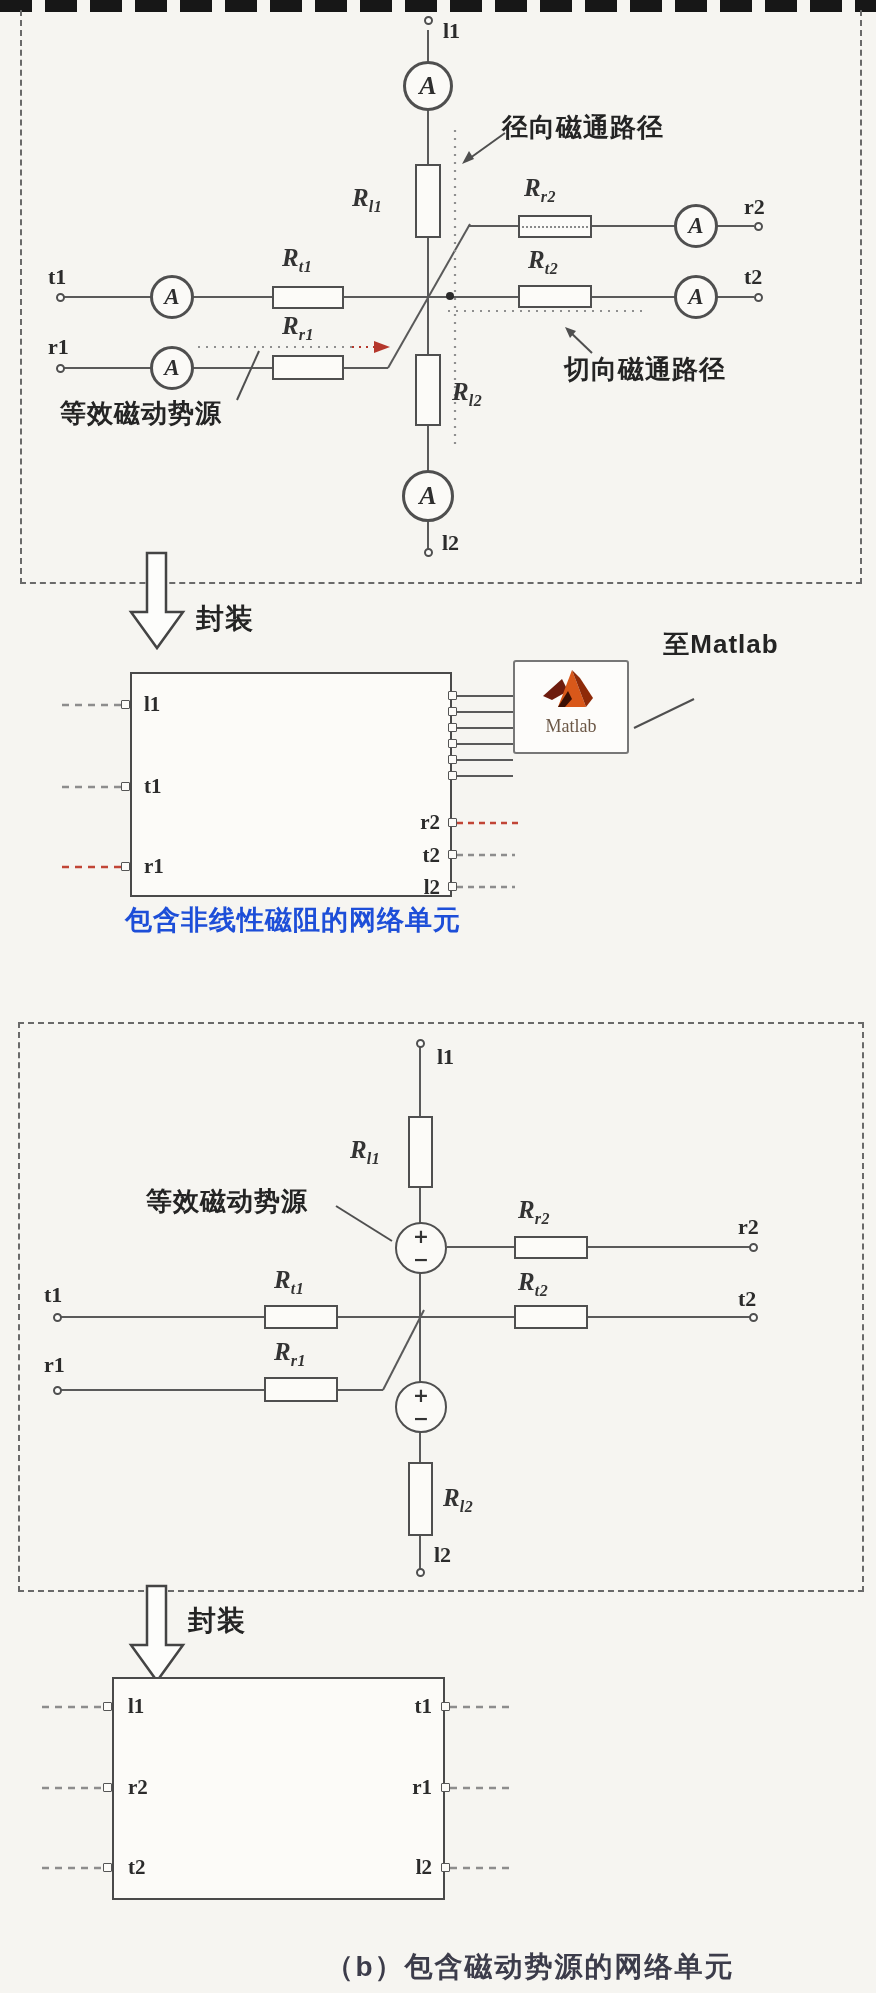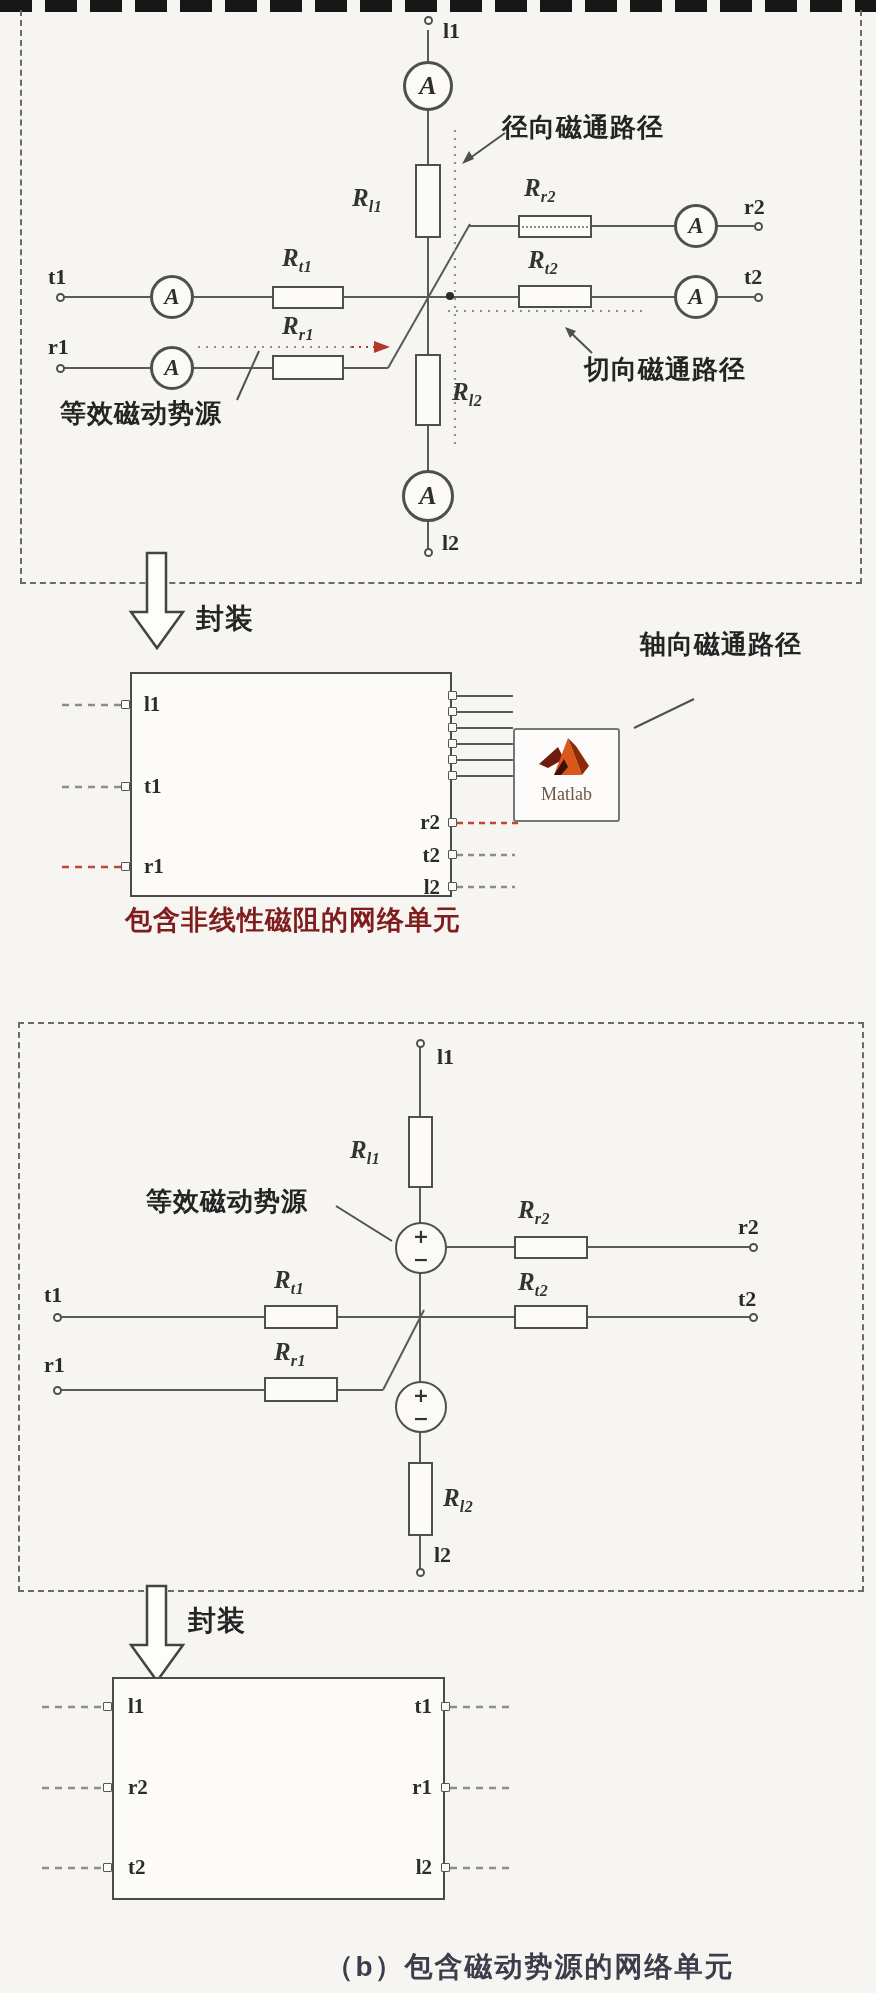--- a/index.html
+++ b/index.html
@@ -20,21 +20,21 @@
   .src{border:2.5px solid #4f4f4f;border-radius:50%;background:#fbfaf7;}
   .src .sgn{position:absolute;left:0;right:0;text-align:center;
             font:bold 19px "DejaVu Sans",sans-serif;color:#333;line-height:1;}
   .rlab{font:italic bold 25px "Liberation Serif","DejaVu Serif",serif;color:#333;white-space:nowrap;}
   .rlab sub{font-size:16px;font-style:italic;letter-spacing:.5px;}
   .tlab{font:bold 22px "Liberation Serif","DejaVu Serif",serif;color:#2b2b2b;white-space:nowrap;}
   .cn{font:bold 26px "Liberation Sans","DejaVu Sans",sans-serif;color:#242424;
       letter-spacing:1px;white-space:nowrap;}
   .cap{font:bold 28px "Liberation Sans","DejaVu Sans",sans-serif;color:#3c3c4a;
        letter-spacing:2px;text-align:center;white-space:nowrap;}
-  .blocklabel{font:bold 27px "Liberation Sans","DejaVu Sans",sans-serif;color:#7f1d1d;
+  .blocklabel{font:bold 27px "Liberation Sans","DejaVu Sans",sans-serif;color:#1d4ed8;
        letter-spacing:1px;text-align:center;white-space:nowrap;}
   .blockbox{border:2.5px solid #4a4a4a;background:#fcfbf8;}
   .portsq{width:9px;height:9px;border:1.5px solid #555;background:#fcfbf8;border-radius:1px;}
   .plab{font:bold 21px "Liberation Serif","DejaVu Serif",serif;color:#2b2b2b;white-space:nowrap;}
   .mlbox{border:2px solid #777;border-radius:3px;background:#fdfcfa;display:flex;
          flex-direction:column;align-items:center;}
   .mlname{font:18px "Liberation Serif","DejaVu Serif",serif;color:#6b5746;margin-top:0px;}
   .note{font:bold 26px "Liberation Sans","DejaVu Sans",sans-serif;color:#242424;
         text-align:center;line-height:32px;letter-spacing:1px;}
 </style>
@@ -150,21 +150,21 @@
   <div class="comp res" style="left:415px;top:354px;width:26px;height:72px;"></div>
 
   <div class="comp rlab" style="left:352px;top:184px;"><i>R</i><sub>l1</sub></div>
   <div class="comp rlab" style="left:282px;top:244px;"><i>R</i><sub>t1</sub></div>
   <div class="comp rlab" style="left:282px;top:312px;"><i>R</i><sub>r1</sub></div>
   <div class="comp rlab" style="left:524px;top:174px;"><i>R</i><sub>r2</sub></div>
   <div class="comp rlab" style="left:528px;top:246px;"><i>R</i><sub>t2</sub></div>
   <div class="comp rlab" style="left:452px;top:378px;"><i>R</i><sub>l2</sub></div>
 
   <div class="comp cn" style="left:502px;top:110px;">径向磁通路径</div>
-  <div class="comp cn" style="left:564px;top:352px;margin-left:20px;">切向磁通路径</div>
+  <div class="comp cn" style="left:564px;top:352px;">切向磁通路径</div>
   <div class="comp cn" style="left:60px;top:396px;">等效磁动势源</div>
 
   <div class="comp cn" style="left:196px;top:600px;font-size:28px;">封装</div>
 
   <div class="comp blockbox" style="left:130px;top:672px;width:322px;height:225px;"></div>
   <div class="comp portsq" style="left:121px;top:700px;"></div>
   <div class="comp portsq" style="left:121px;top:782px;"></div>
   <div class="comp portsq" style="left:121px;top:862px;"></div>
   <div class="comp portsq" style="left:448px;top:691px;"></div>
   <div class="comp portsq" style="left:448px;top:707px;"></div>
@@ -175,32 +175,32 @@
   <div class="comp portsq" style="left:448px;top:818px;"></div>
   <div class="comp portsq" style="left:448px;top:850px;"></div>
   <div class="comp portsq" style="left:448px;top:882px;"></div>
   <div class="comp plab" style="left:144px;top:692px;">l1</div>
   <div class="comp plab" style="left:144px;top:774px;">t1</div>
   <div class="comp plab" style="left:144px;top:854px;">r1</div>
   <div class="comp plab" style="left:402px;top:810px;width:38px;text-align:right;">r2</div>
   <div class="comp plab" style="left:402px;top:843px;width:38px;text-align:right;">t2</div>
   <div class="comp plab" style="left:402px;top:875px;width:38px;text-align:right;">l2</div>
 
-  <div class="comp mlbox" style="left:513px;top:728px;width:107px;height:94px;">
+  <div class="comp mlbox" style="left:513px;top:660px;width:116px;height:94px;">
     <svg width="64" height="50" viewBox="0 0 64 50" style="margin-top:4px;">
       <polygon points="4,30 23,13 29,25 13,34" fill="#6e1c0e"></polygon>
       <polygon points="19,41 33,4 47,41" fill="#d9581a"></polygon>
       <polygon points="33,4 47,41 54,32 41,12" fill="#8e2a08"></polygon>
       <polygon points="19,41 29,25 33,33 26,41" fill="#3c1004"></polygon>
     </svg>
     <div class="mlname">Matlab</div>
   </div>
 
   <div class="comp note" style="left:596px;top:628px;width:250px;">
-    <div>轴向磁通路径</div>
+    <div>至Matlab</div>
   </div>
 
   <div class="comp blocklabel" style="left:118px;top:902px;width:350px;">包含非线性磁阻的网络单元</div>
 
   <div class="comp term" style="left:416px;top:1039px;"></div>
   <div class="comp term" style="left:53px;top:1313px;"></div>
   <div class="comp term" style="left:53px;top:1386px;"></div>
   <div class="comp term" style="left:749px;top:1243px;"></div>
   <div class="comp term" style="left:749px;top:1313px;"></div>
   <div class="comp term" style="left:416px;top:1568px;"></div>

